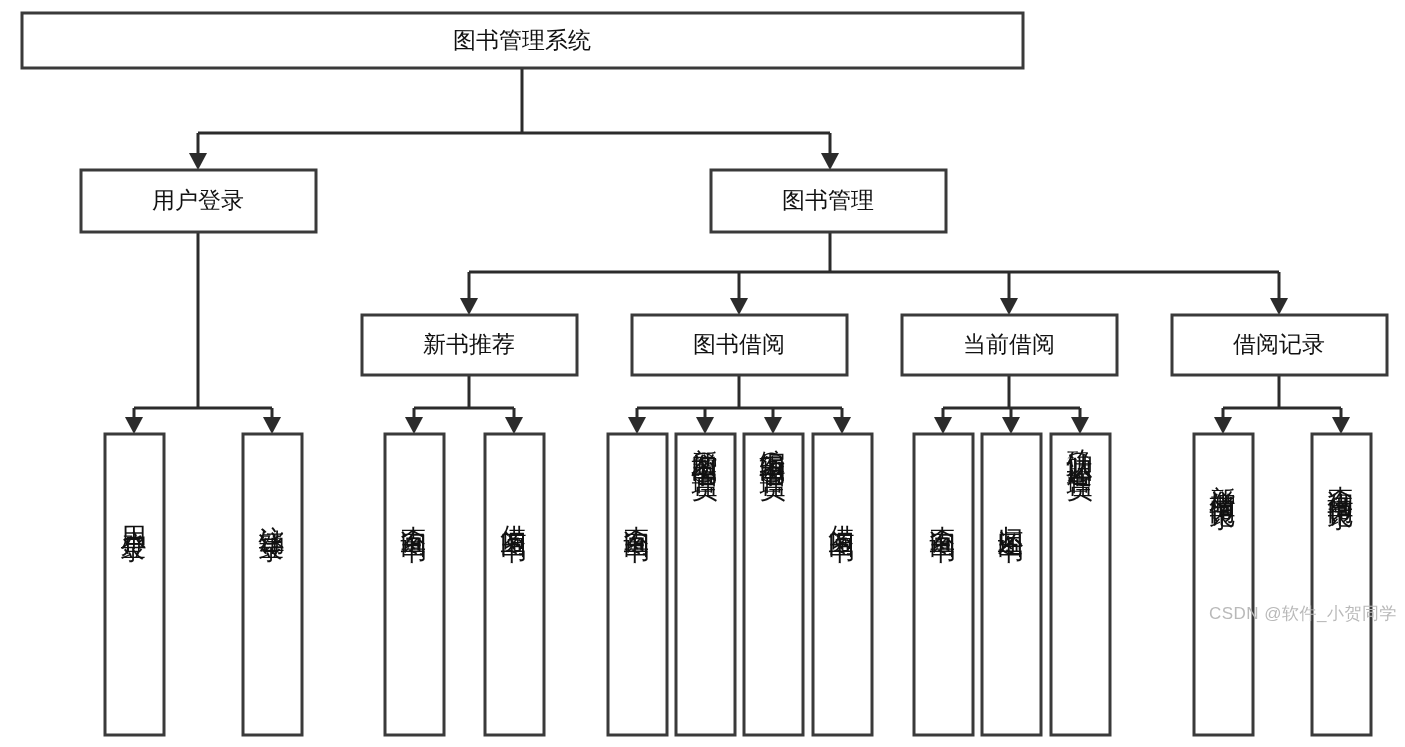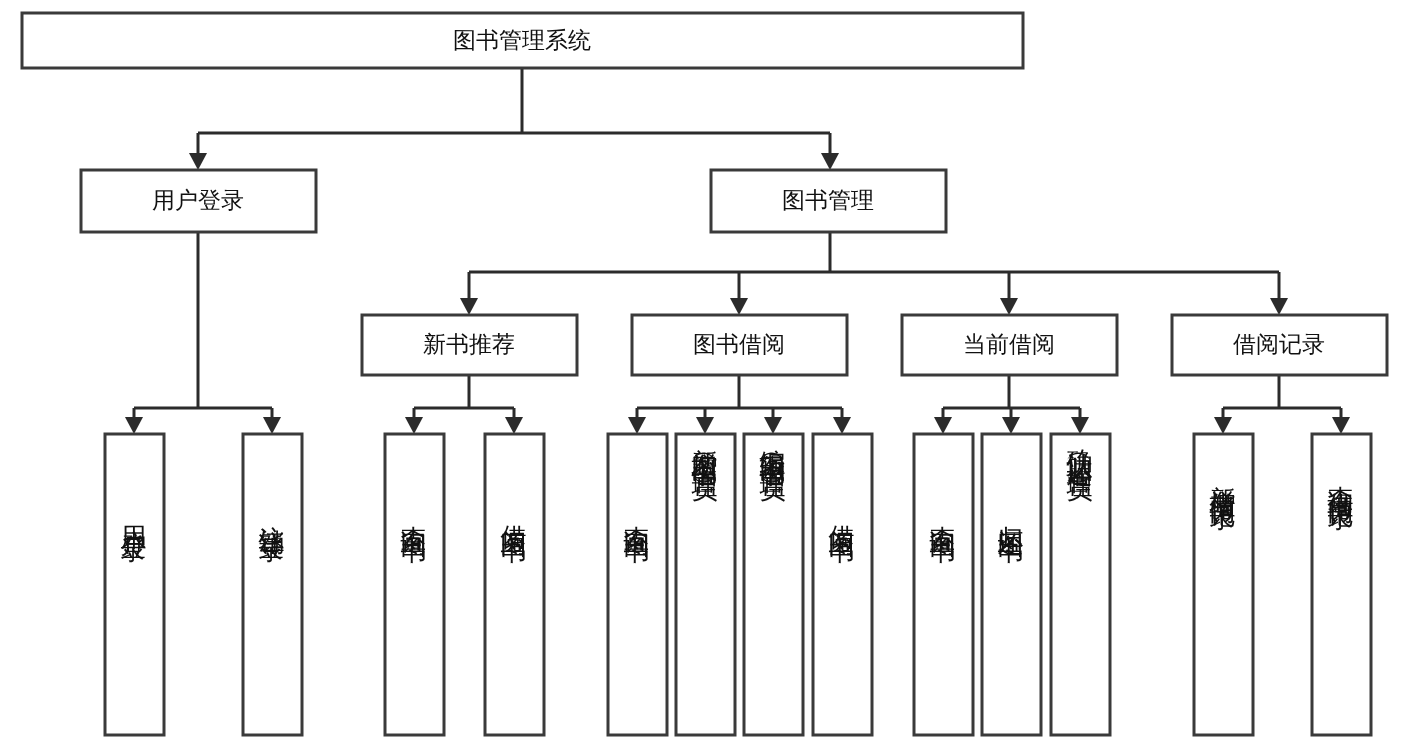--- a/index.html
+++ b/index.html
@@ -248,14 +248,15 @@
       <text class="node-label-vert" x="1223" y="477">新增借阅记录</text>
     </g>
 
     <g>
       <rect class="node-box" x="1312" y="434" width="59" height="301"></rect>
       <text class="node-label-vert" x="1341" y="477">查询借阅记录</text>
     </g>
 
   </svg>
 
+  <div class="watermark">CSDN @软件_小贺同学</div>
 
 </div>
 
 </body></html>

